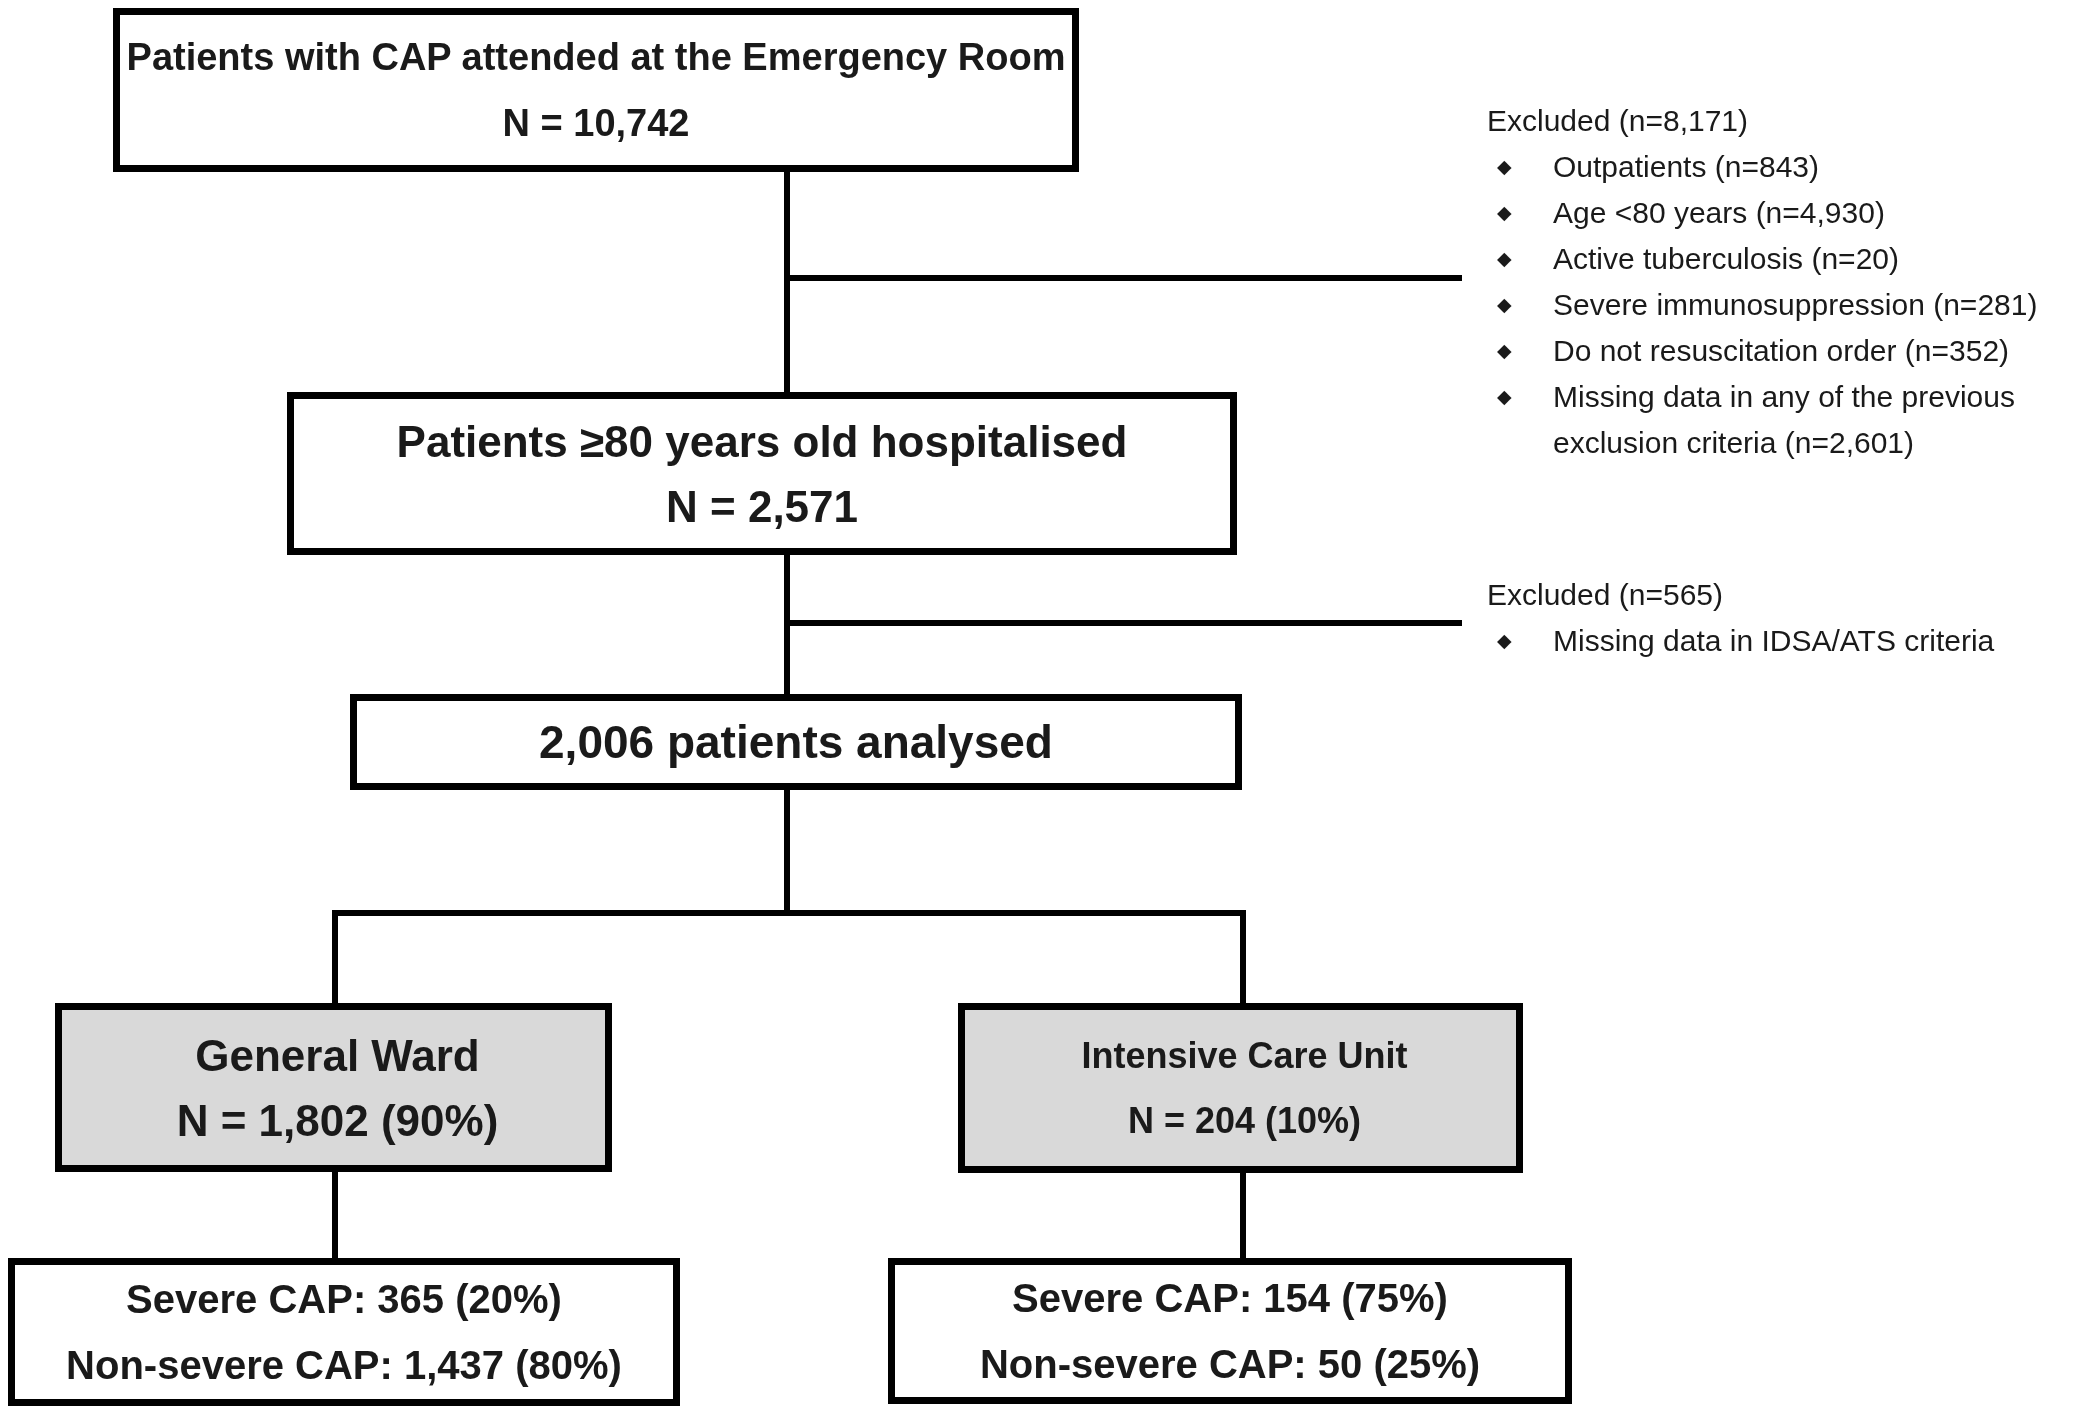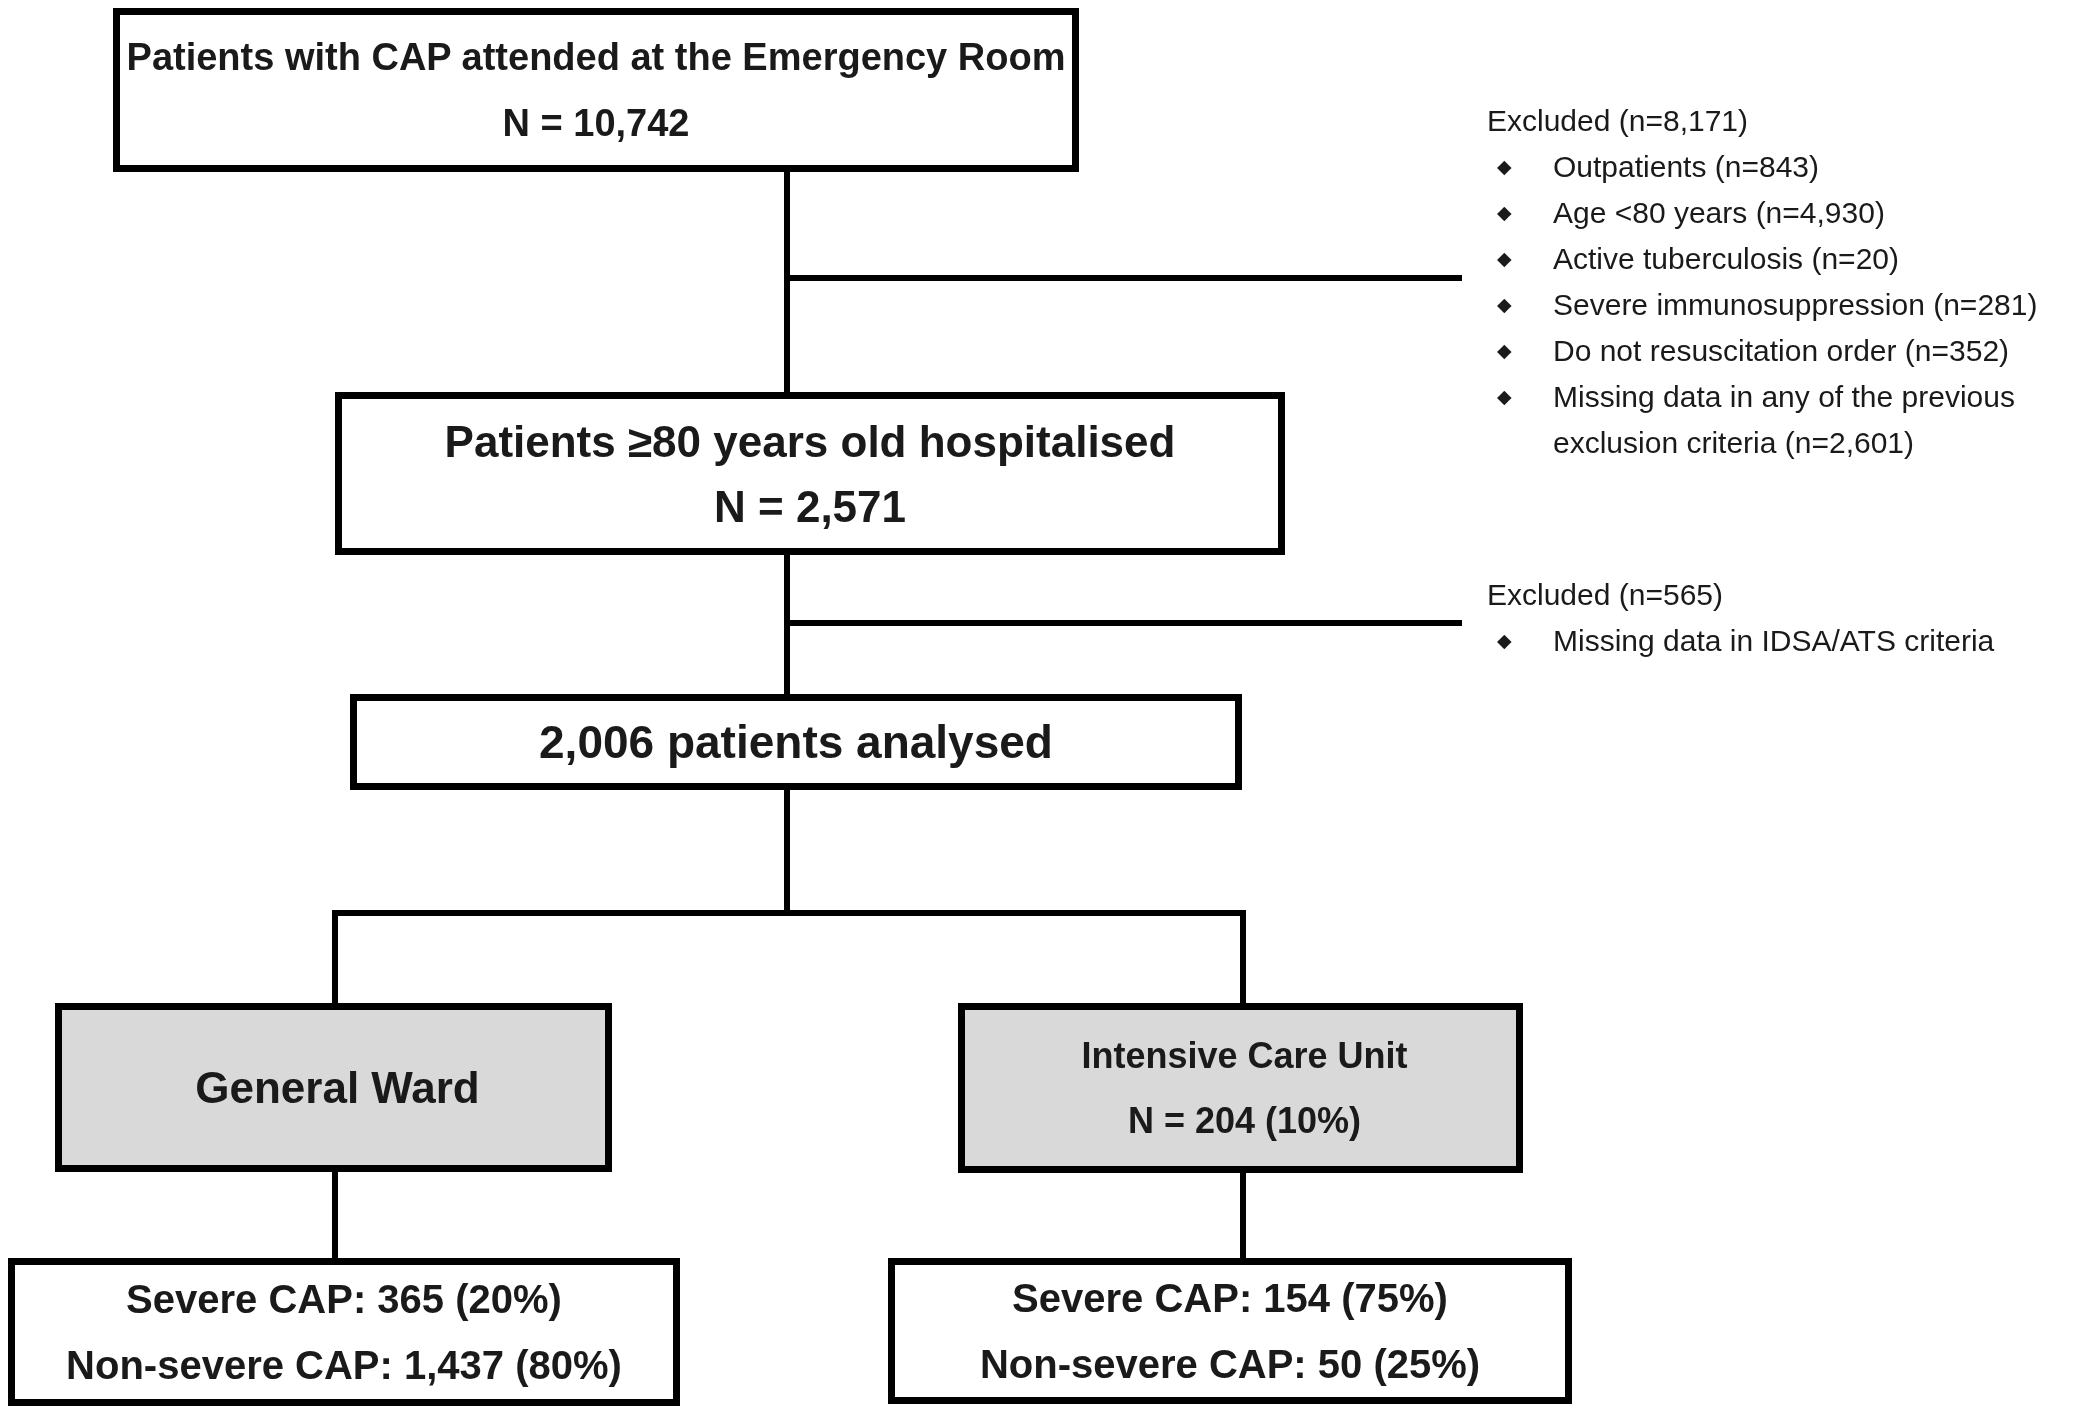--- a/index.html
+++ b/index.html
@@ -24,21 +24,21 @@
     flex-direction: column;
     align-items: center;
     justify-content: center;
     text-align: left;
     font-weight: bold;
   }
   .box .bl { white-space: nowrap; }
   .gray { background: #d9d9d9; padding-left: 8px; }
 
   .b1 { left: 113px; top: 8px;    width: 966px; height: 164px; font-size: 38px; line-height: 66px; }
-  .b2 { left: 287px; top: 392px;  width: 950px; height: 163px; font-size: 44px; line-height: 65px; margin-left: 48px; }
+  .b2 { left: 287px; top: 392px;  width: 950px; height: 163px; font-size: 44px; line-height: 65px; }
   .b3 { left: 350px; top: 694px;  width: 892px; height: 96px;  font-size: 46px; line-height: 60px; }
   .b4 { left: 55px;  top: 1003px; width: 557px; height: 169px; font-size: 44px; line-height: 65px; }
   .b5 { left: 958px; top: 1003px; width: 565px; height: 170px; font-size: 36px; line-height: 65px; }
   .b6 { left: 8px;   top: 1258px; width: 672px; height: 148px; font-size: 40px; line-height: 66px; }
   .b7 { left: 888px; top: 1258px; width: 684px; height: 146px; font-size: 40px; line-height: 66px; }
 
   
   .cline { position: absolute; background: #000000; }
   .v1  { left: 784px;  top: 170px;  width: 6px;   height: 224px; }
   .h1  { left: 784px;  top: 275px;  width: 678px; height: 6px;   }
@@ -81,20 +81,21 @@
     <div class="bl">Patients ≥80 years old hospitalised</div>
     <div class="bl">N = 2,571</div>
   </div>
 
   <div class="box b3">
     <div class="bl">2,006 patients analysed</div>
   </div>
 
   <div class="box gray b4">
     <div class="bl">General Ward</div>
+    <div class="bl">N = 1,802 (90%)</div>
   </div>
 
   <div class="box gray b5">
     <div class="bl">Intensive Care Unit</div>
     <div class="bl">N = 204 (10%)</div>
   </div>
 
   <div class="box b6">
     <div class="bl">Severe CAP: 365 (20%)</div>
     <div class="bl">Non-severe CAP: 1,437 (80%)</div>

